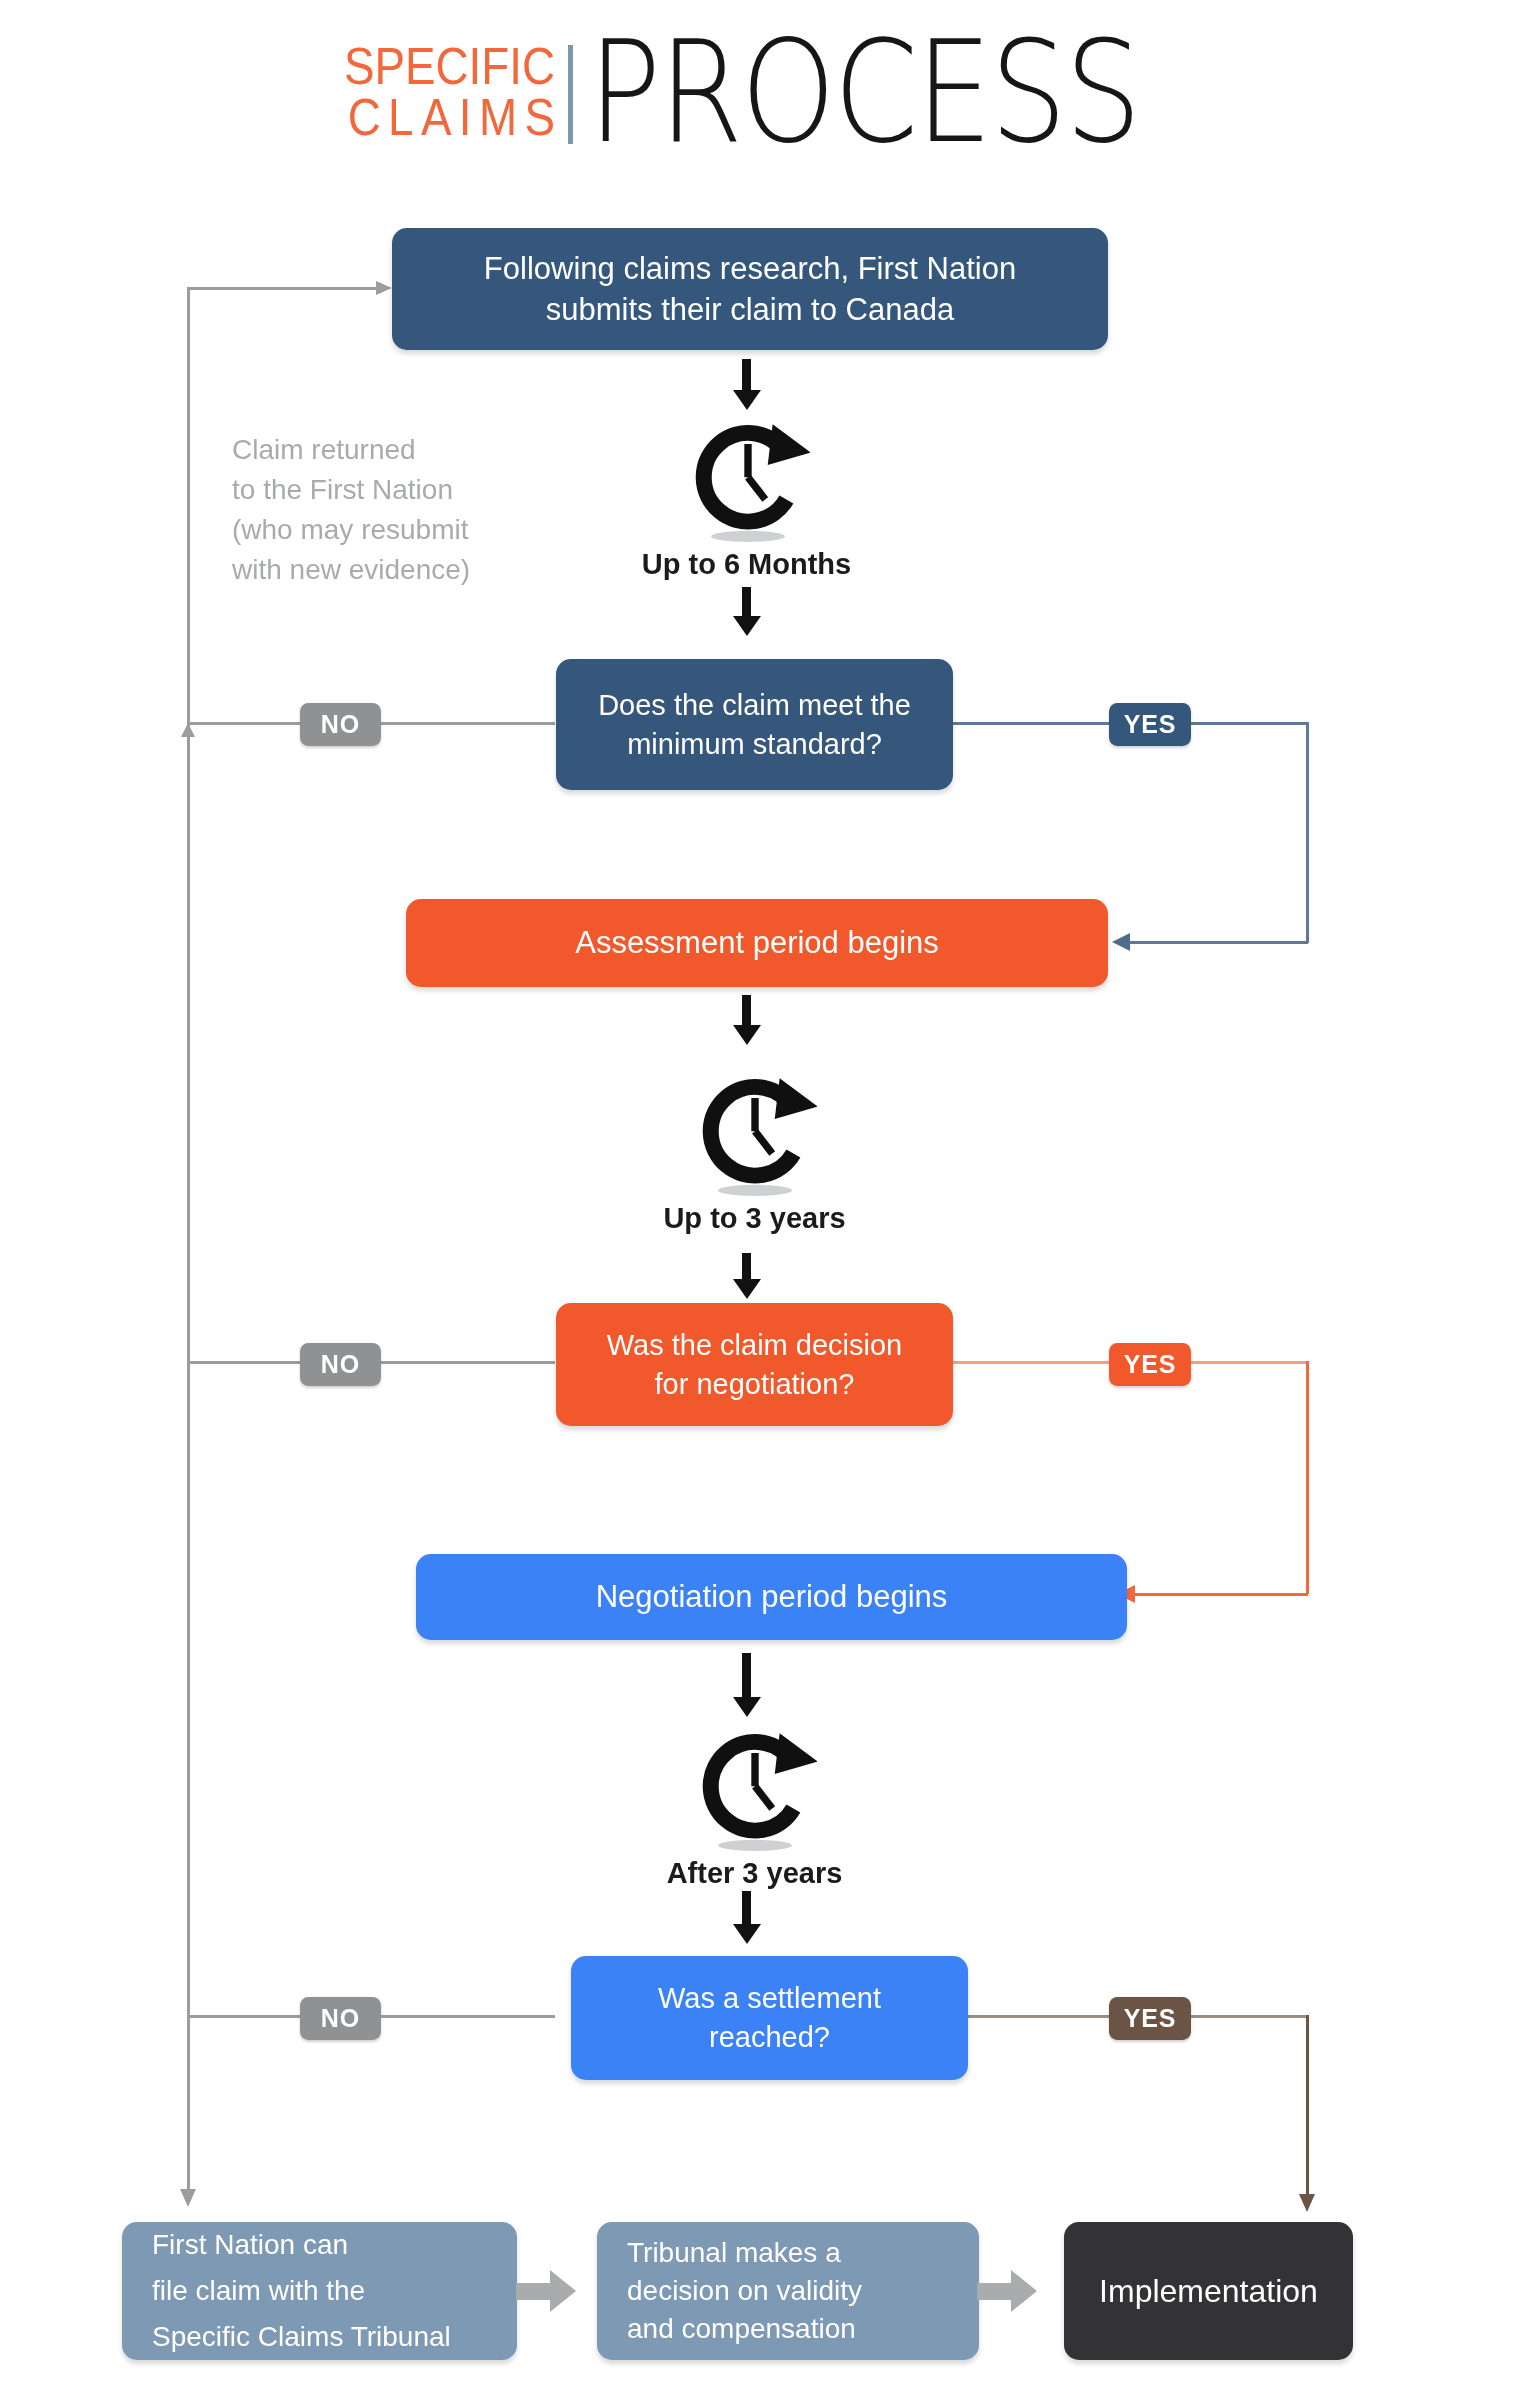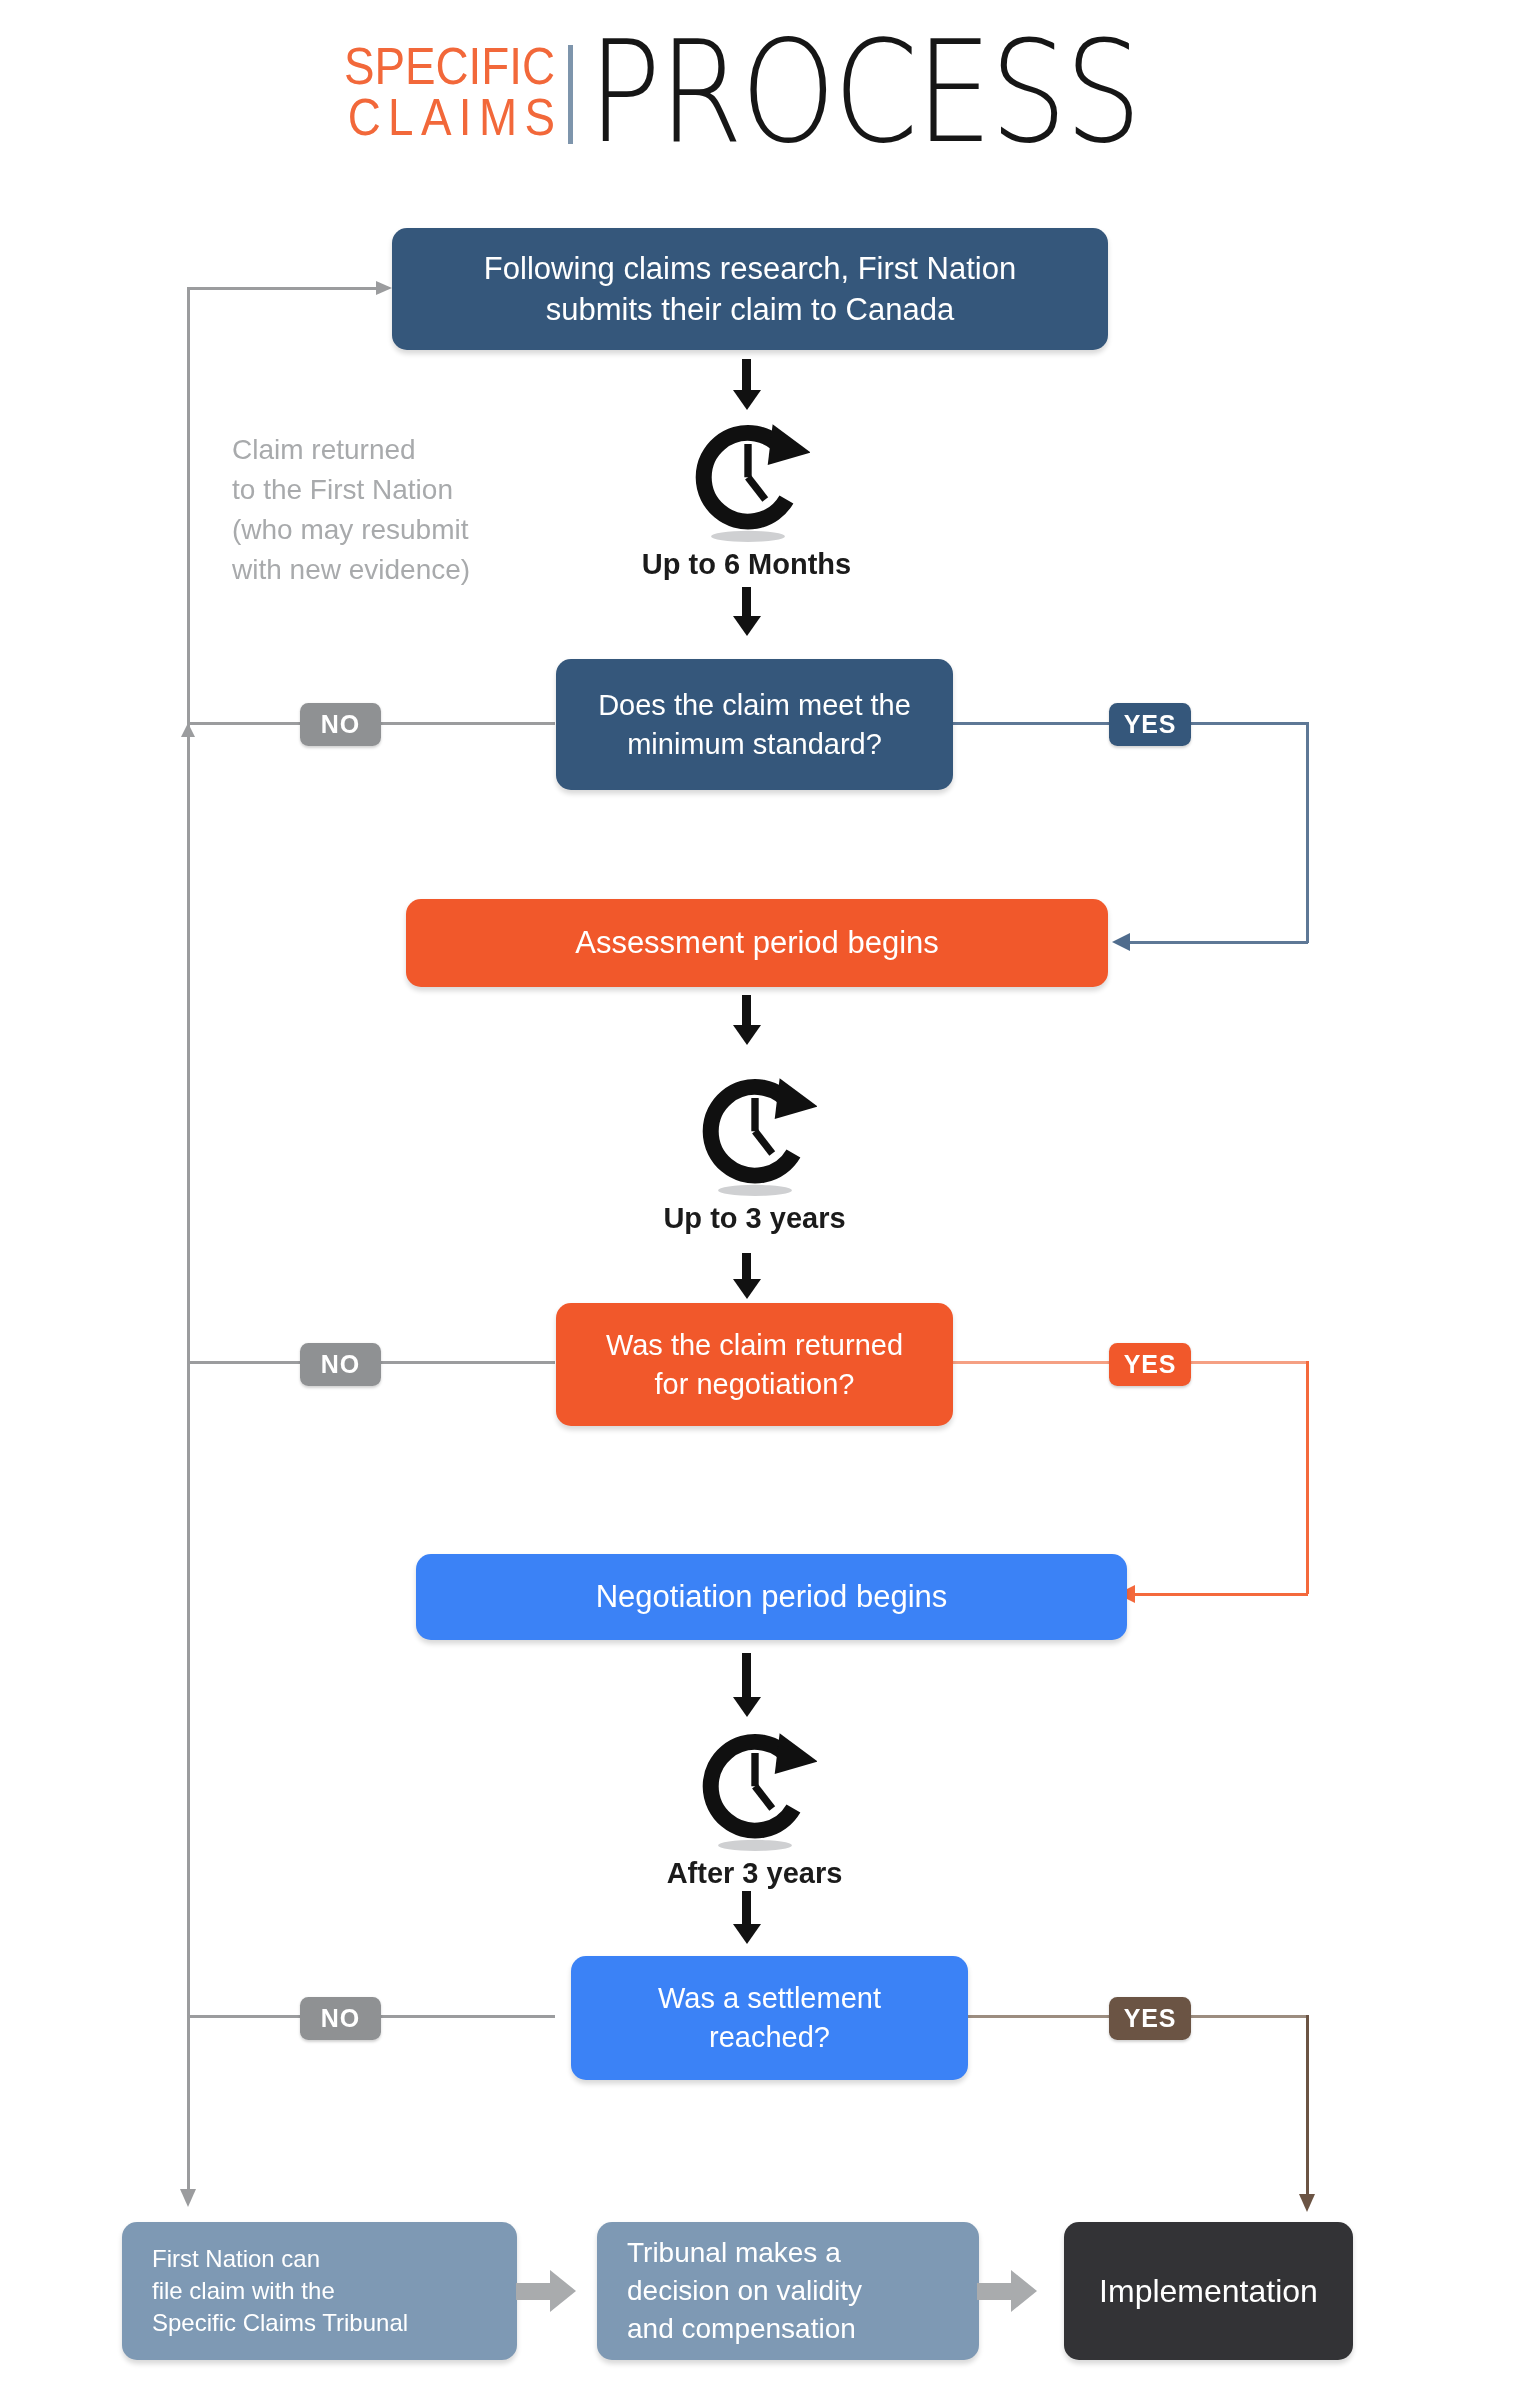--- a/index.html
+++ b/index.html
@@ -155,29 +155,29 @@
 with new evidence)</div>
 
   <div class="node blue" style="left:392px;top:228px;width:716px;height:122px;font-size:31px;line-height:41px;">Following claims research, First Nation
 submits their claim to Canada</div>
 
   <div class="node blue" style="left:556px;top:659px;width:397px;height:131px;font-size:29px;line-height:39px;">Does the claim meet the
 minimum standard?</div>
 
   <div class="node orange" style="left:406px;top:899px;width:702px;height:88px;font-size:31px;">Assessment period begins</div>
 
-  <div class="node orange" style="left:556px;top:1303px;width:397px;height:123px;font-size:29px;line-height:39px;">Was the claim returned
+  <div class="node orange" style="left:556px;top:1303px;width:397px;height:123px;font-size:29px;line-height:39px;">Was the claim decision
 for negotiation?</div>
 
   <div class="node brown" style="left:401px;top:1554px;width:711px;height:86px;font-size:31px;">Negotiation period begins</div>
 
   <div class="node brown" style="left:556px;top:1956px;width:397px;height:124px;font-size:29px;line-height:39px;">Was a settlement
 reached?</div>
 
-  <div class="node steel left-text" style="left:122px;top:2222px;width:365px;height:138px;font-size:24px;line-height:32px;">First Nation can
+  <div class="node steel left-text" style="left:122px;top:2222px;width:365px;height:138px;font-size:28px;line-height:46px;">First Nation can
 file claim with the
 Specific Claims Tribunal</div>
 
   <div class="node steel left-text" style="left:597px;top:2222px;width:352px;height:138px;font-size:28px;line-height:38px;">Tribunal makes a
 decision on validity
 and compensation</div>
 
   <div class="node charcoal" style="left:1064px;top:2222px;width:289px;height:138px;font-size:32px;">Implementation</div>
 
   <div class="block-arrow" style="left:516px;top:2270px;">

